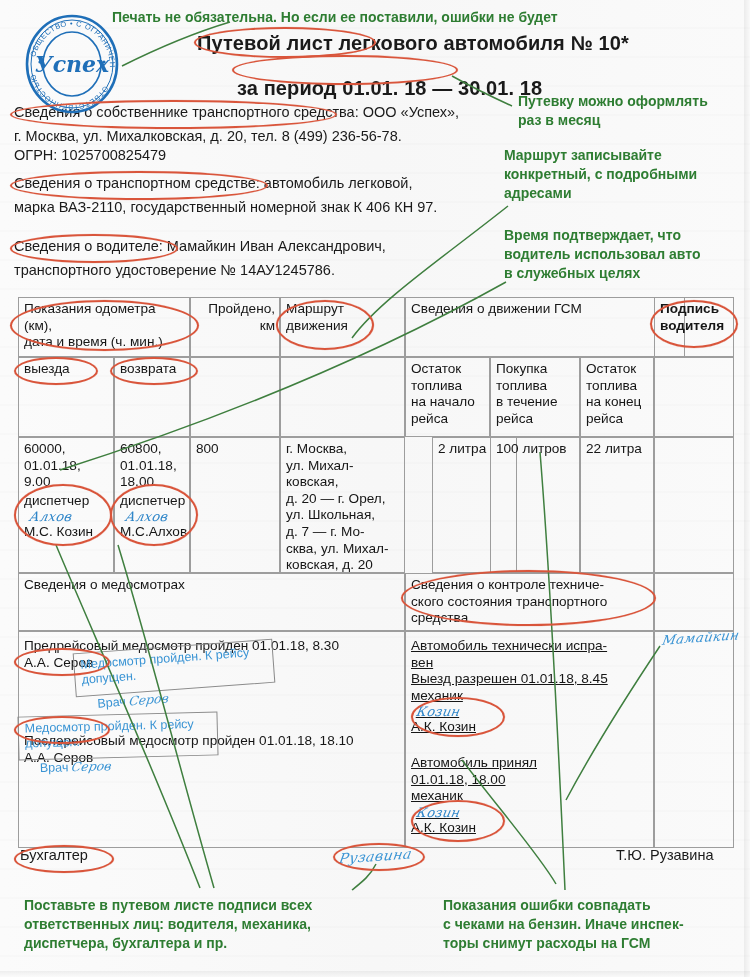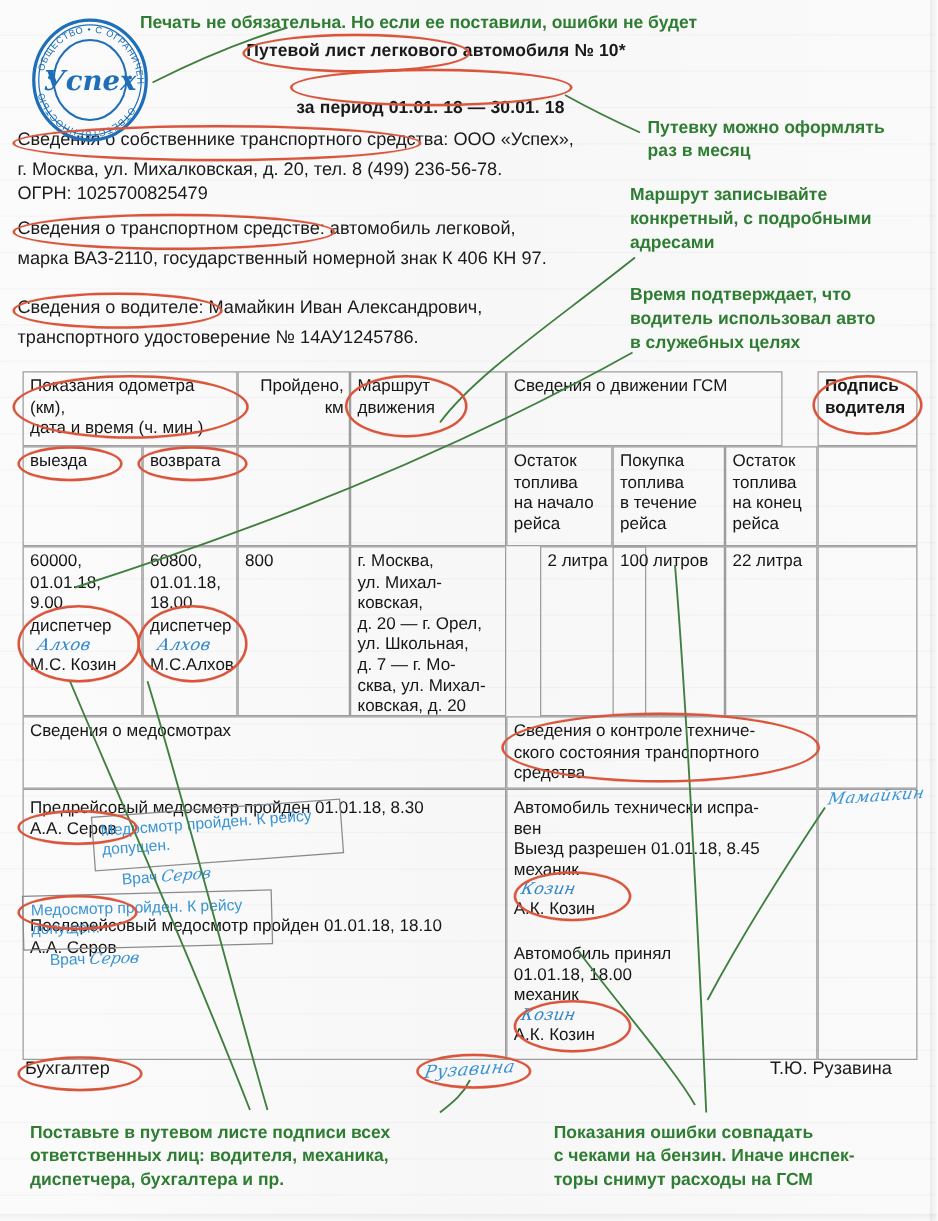--- a/index.html
+++ b/index.html
@@ -29,21 +29,21 @@
     background:linear-gradient(to right,#fbfbfb 0%,#f7f7f7 50%,#fafafa 100%);
   }
   .edge-r{position:absolute;right:0;top:0;width:6px;height:977px;
     background:linear-gradient(to right,rgba(0,0,0,.06),rgba(0,0,0,0));z-index:3;}
   .edge-b{position:absolute;left:0;bottom:0;width:750px;height:6px;
     background:linear-gradient(to bottom,rgba(0,0,0,.05),rgba(0,0,0,0));z-index:3;}
 
   .doc{position:absolute;z-index:4;color:#1a1a1a;}
 
   
-  .title{font-size:14px;font-weight:bold;letter-spacing:.1px;white-space:nowrap;}
+  .title{font-size:20px;font-weight:bold;letter-spacing:.1px;white-space:nowrap;}
   .body-line{font-size:14.5px;white-space:nowrap;}
   .hint{
     color:#2e7d32;font-weight:bold;font-size:14px;line-height:19px;
   }
 
   
   .ellipse{
     position:absolute;
     border:2.3px solid #d9553b;
     border-radius:50%;
@@ -162,21 +162,21 @@
       <div>дата и время (ч. мин.)</div>
     </div>
     <div class="cell" style="left:172px;top:0;width:90px;height:60px;text-align:right;">
       <div>Пройдено,</div>
       <div>км</div>
     </div>
     <div class="cell" style="left:262px;top:0;width:125px;height:60px;">
       <div>Маршрут</div>
       <div>движения</div>
     </div>
-    <div class="cell" style="left:387px;top:0;width:221px;height:60px;">
+    <div class="cell" style="left:387px;top:0;width:280px;height:60px;">
       <div>Сведения о движении ГСМ</div>
     </div>
     <div class="cell" style="left:636px;top:0;width:80px;height:60px;font-weight:bold;">
       <div>Подпись</div>
       <div>водителя</div>
     </div>
 
     <div class="cell" style="left:0;top:60px;width:96px;height:80px;">
       <div>выезда</div>
     </div>
@@ -236,21 +236,21 @@
       <div>средства</div>
     </div>
     <div class="cell" style="left:636px;top:276px;width:80px;height:58px;"></div>
 
     <div class="cell" style="left:0;top:334px;width:387px;height:217px;">
       <div style="margin-top:3px;">Предрейсовый медосмотр пройден 01.01.18, 8.30</div>
       <div>А.А. Серов</div>
       <div style="margin-top:62px;">Послерейсовый медосмотр пройден 01.01.18, 18.10</div>
       <div>А.А. Серов</div>
     </div>
-    <div class="cell" style="left:387px;top:334px;width:249px;height:217px;">
+    <div class="cell" style="left:387px;top:334px;width:249px;height:217px;text-decoration:underline;">
       <div style="margin-top:3px;">Автомобиль технически испра-</div>
       <div>вен</div>
       <div>Выезд разрешен 01.01.18, 8.45</div>
       <div>механик</div>
       <span class="sig-hand">Козин</span>
       <div>А.К. Козин</div>
       <div style="margin-top:19px;">Автомобиль принял</div>
       <div> 01.01.18, 18.00</div>
       <div>механик</div>
       <span class="sig-hand">Козин</span>

